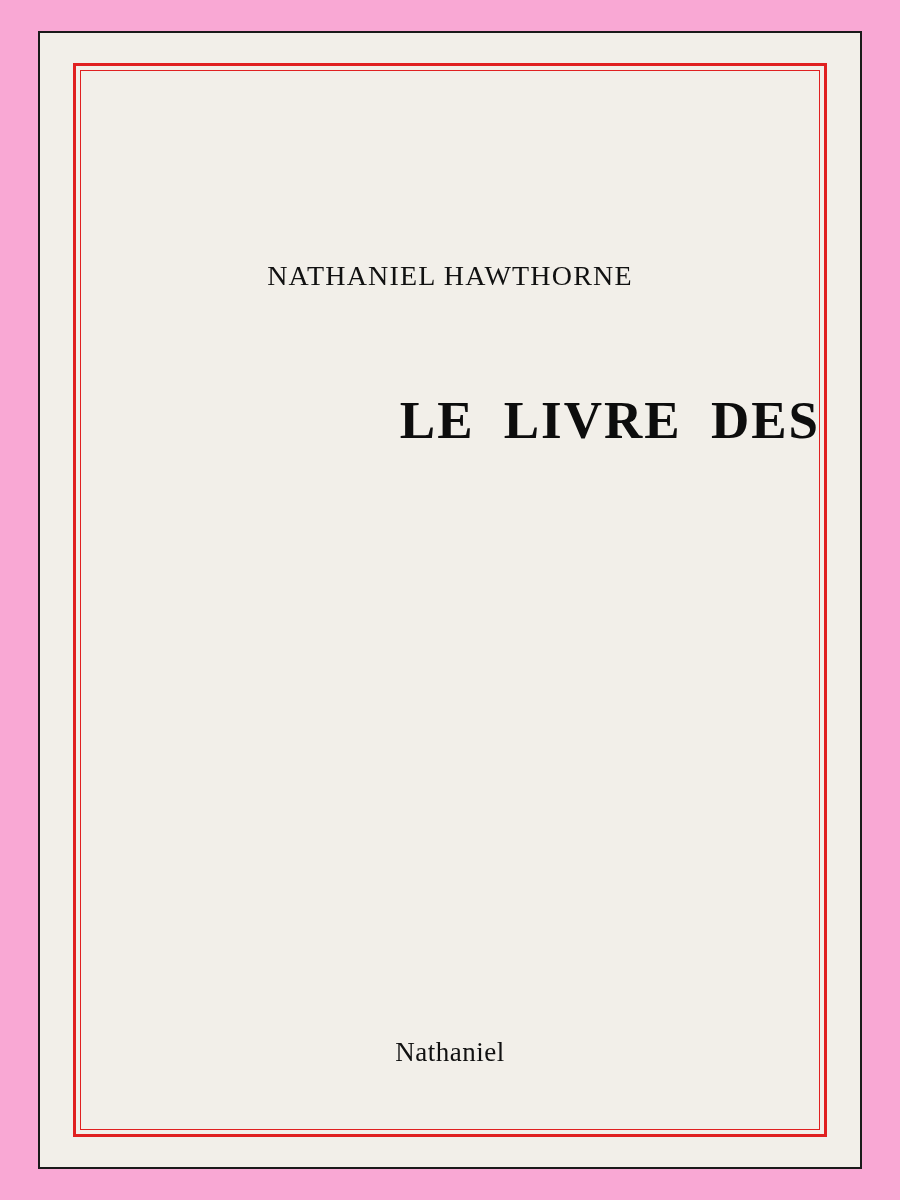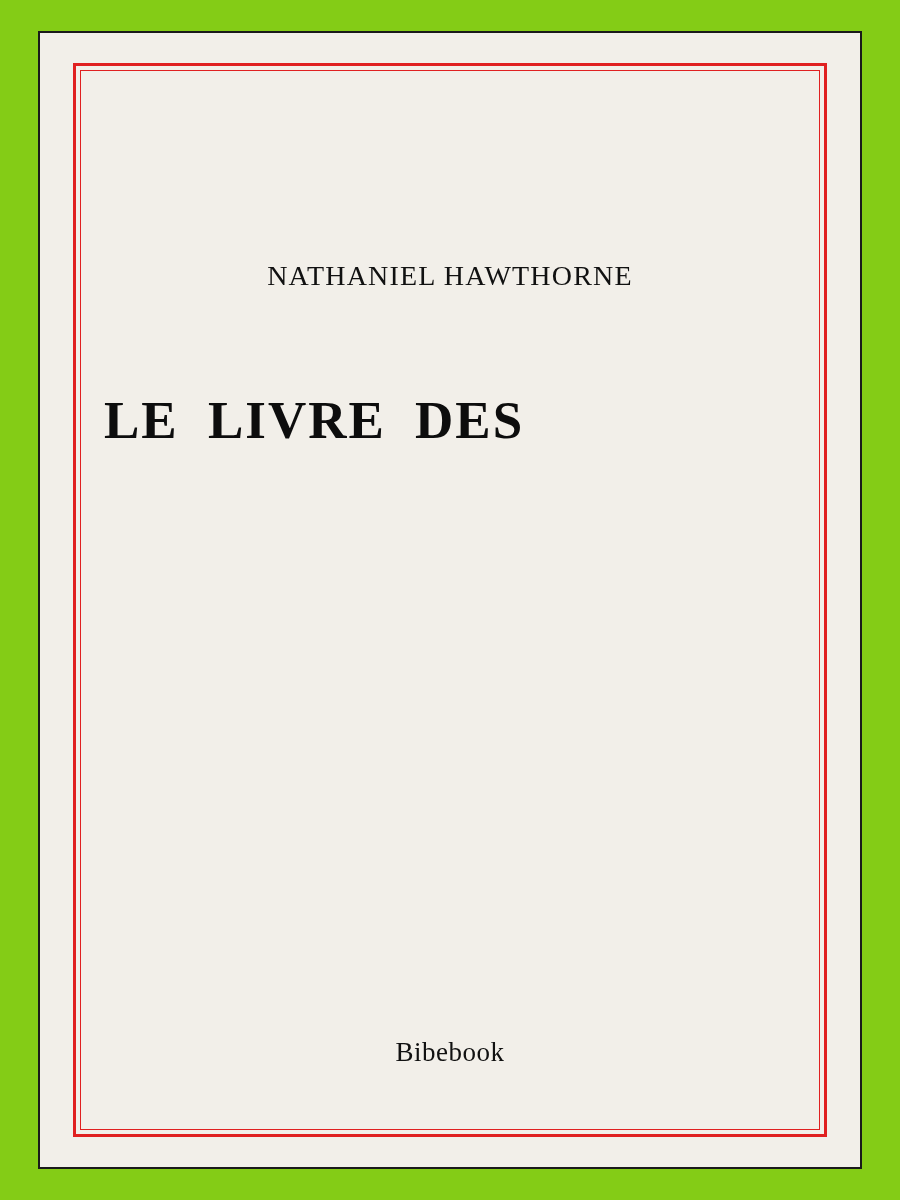--- a/index.html
+++ b/index.html
@@ -12,21 +12,21 @@
     height: 1200px;
     font-family: "Liberation Serif", serif;
     color: #111111;
     overflow: hidden;
   }
 
   .page {
     position: relative;
     width: 900px;
     height: 1200px;
-    background: #84cc16;
+    background: #f9a8d4;
     box-sizing: border-box;
     padding-left: 28px;
   }
 
   
   .outer-frame {
     position: absolute;
     left: 38px;
     top: 31px;
     width: 824px;
@@ -78,29 +78,28 @@
     text-transform: uppercase;
     color: #111111;
     font-family: "Liberation Serif", serif;
   }
 
   .title {
     position: absolute;
     top: 320px;
     left: 0;
     width: 100%;
-    text-align: left;
+    text-align: right;
     font-size: 53px;
     font-weight: bold;
     line-height: 1.16;
     letter-spacing: 2px;
     color: #0d0d0d;
     text-transform: uppercase;
     font-family: "Liberation Serif", serif;
-    margin-left: 24px;
   }
   .title .line1 { display: block; word-spacing: 14px; }
   .title .line2 { display: block; }
 
   .publisher {
     position: absolute;
     bottom: 62px;
     left: 0;
     width: 100%;
     text-align: center;
@@ -120,16 +119,16 @@
   <div class="red-frame-inner"></div>
 
   <div class="content">
 
     <div class="author">Nathaniel Hawthorne</div>
 
     <div class="title">
       <span class="line1">Le  Livre  des</span>
     </div>
 
-    <div class="publisher">Bibebook</div>
+    <div class="publisher">Nathaniel</div>
 
   </div>
 </div>
 
 </body></html>

